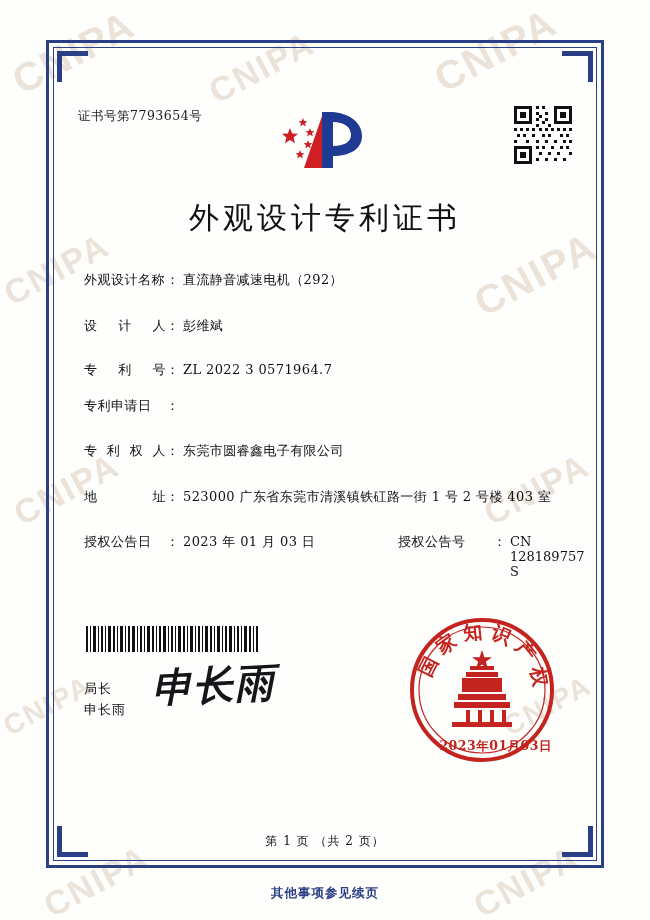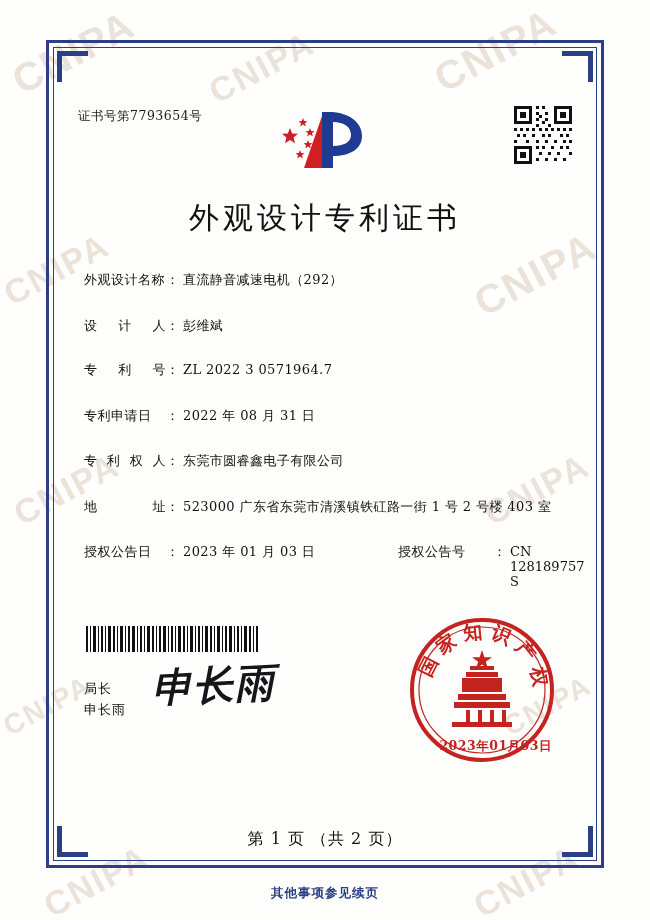--- a/index.html
+++ b/index.html
@@ -219,21 +219,21 @@
     font-weight: bold;
   }
 
   
   .page-num {
     position: absolute;
     left: 0;
     right: 0;
     bottom: 2px;
     text-align: center;
-    font-size: 16px;
+    font-size: 12px;
     color: #111;
     letter-spacing: 1px;
   }
   .footer-note {
     position: absolute;
     left: 0;
     right: 0;
     bottom: 18px;
     text-align: center;
     font-size: 12.5px;
@@ -375,21 +375,20 @@
             <span>专</span>
             <span>利</span>
             <span>号</span>
           </div>
           <div class="sep">：</div>
           <div class="val">ZL 2022 3 0571964.7</div>
         </div>
         <div class="row">
           <div class="lab">专利申请日</div>
           <div class="sep">：</div>
-          <div class="val">2022 年 08 月 31 日</div>
         </div>
         <div class="row">
           <div class="lab spread">
             <span>专</span>
             <span>利</span>
             <span>权</span>
             <span>人</span>
           </div>
           <div class="sep">：</div>
           <div class="val">东莞市圆睿鑫电子有限公司</div>

